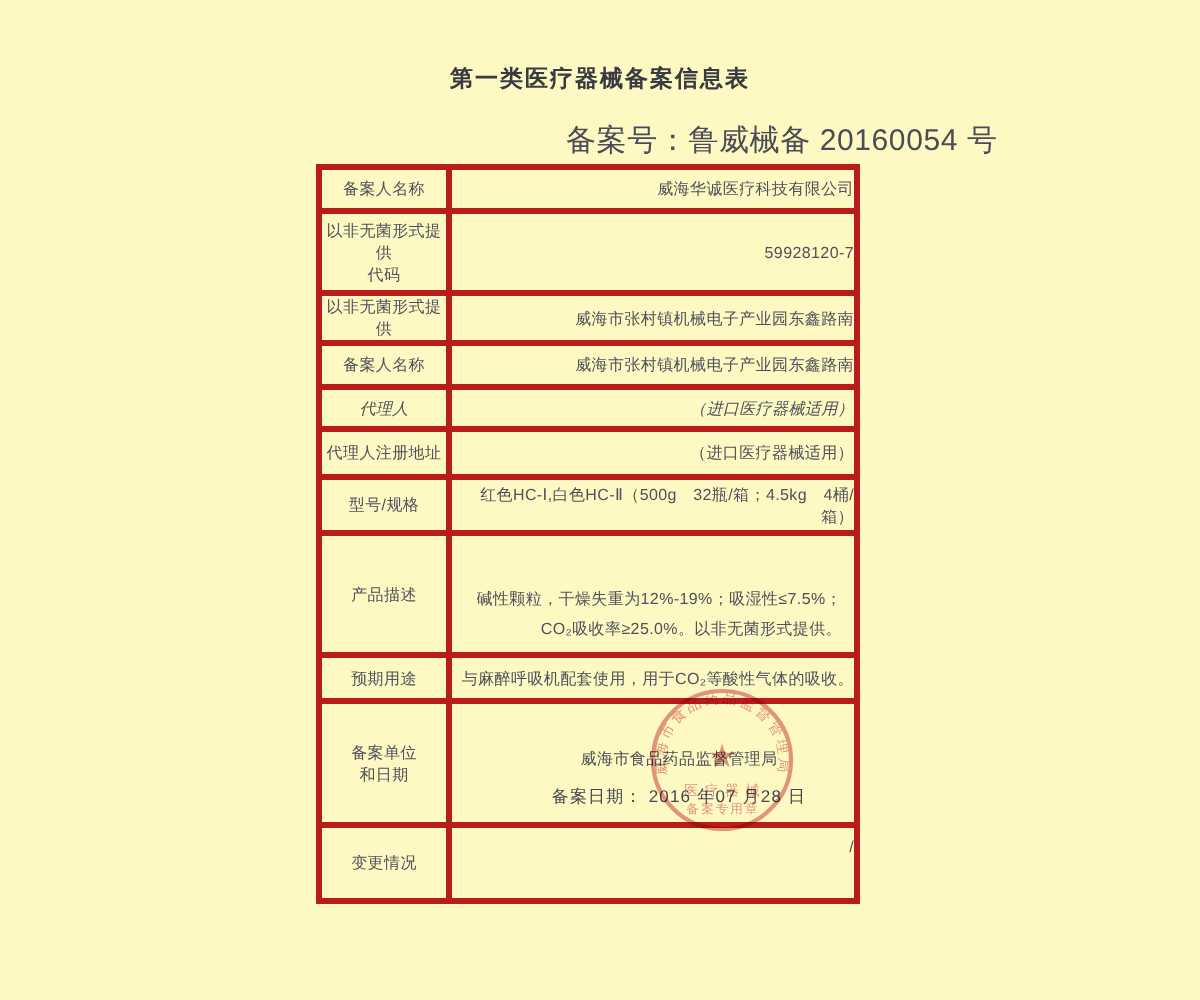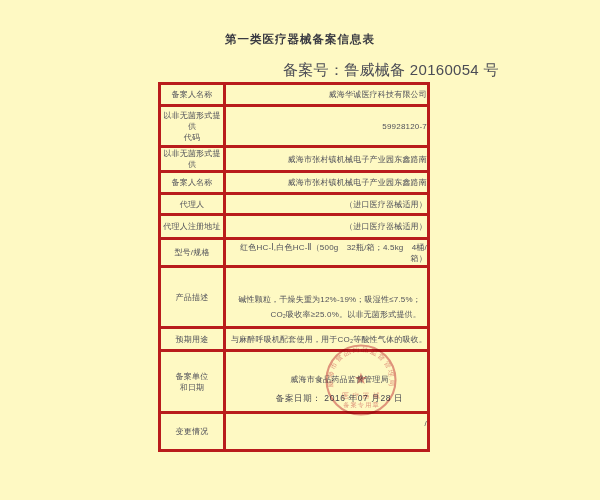--- a/index.html
+++ b/index.html
@@ -40,21 +40,21 @@
     white-space:pre-line;
     line-height:14px;
     letter-spacing:.2px;
   }
   td.val{padding-left:7px;letter-spacing:.2px;text-align:right;}
 
   tr.r1  td{height:19px;}
   tr.r2  td{height:38px;}
   tr.r3  td{height:19px;}
   tr.r4  td{height:19px;}
-  tr.r5  td{height:18px;}
+  tr.r5  td{height:18px;font-style:italic;}
   tr.r6  td{height:21px;}
   tr.r7  td{height:29px;}
   tr.r8  td{height:25px;}
   tr.r9  td{height:38px;}
   tr.r10 td{height:20px;}
   tr.r11 td{height:19px;}
   tr.r12 td{height:59px;margin-left:41px;}
   tr.r13 td{height:31px;}
 
   tr.r9 td.val{line-height:15px;padding-top:20px;padding-right:6px;}

